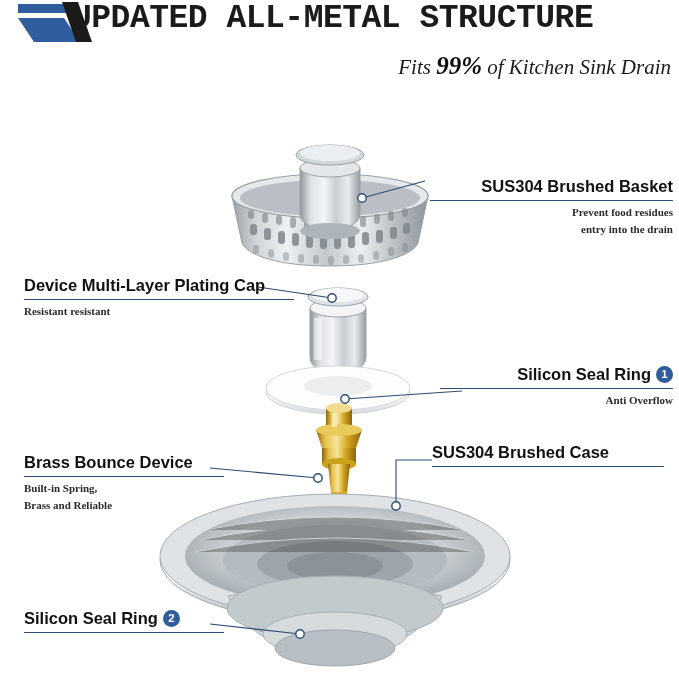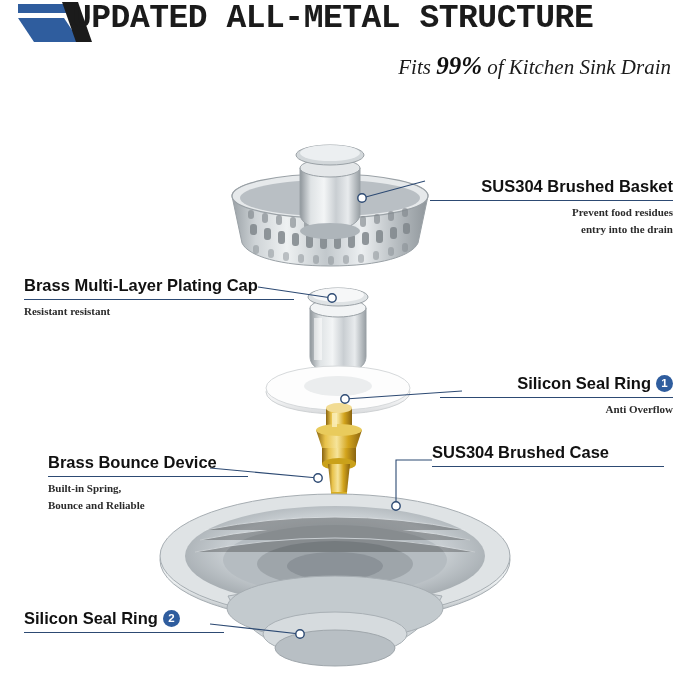--- a/index.html
+++ b/index.html
@@ -306,38 +306,38 @@
 </svg>
 
 <div class="callout right-align" style="left:430px; top:176px; width:243px;">
   <div class="ctitle">SUS304 Brushed Basket</div>
   <div class="cline"></div>
   <div class="cdesc">Prevent food residues</div>
   <div class="cdesc">entry into the drain</div>
 </div>
 
 <div class="callout" style="left:24px; top:275px; width:270px;">
-  <div class="ctitle">Brass Multi-Layer Plating Cap</div>
+  <div class="ctitle">Device Multi-Layer Plating Cap</div>
   <div class="cline"></div>
   <div class="cdesc">Resistant resistant</div>
 </div>
 
-<div class="callout right-align" style="left:440px; top:373px; width:233px;">
+<div class="callout right-align" style="left:440px; top:364px; width:233px;">
   <div class="ctitle">
     <span>Silicon Seal Ring</span><span class="badge">1</span>
   </div>
   <div class="cline"></div>
   <div class="cdesc">Anti Overflow</div>
 </div>
 
-<div class="callout" style="left:24px; top:452px; width:200px;margin-left:24px;">
+<div class="callout" style="left:24px; top:452px; width:200px;">
   <div class="ctitle">Brass Bounce Device</div>
   <div class="cline"></div>
   <div class="cdesc">Built-in Spring,</div>
-  <div class="cdesc">Bounce and Reliable</div>
+  <div class="cdesc">Brass and Reliable</div>
 </div>
 
 <div class="callout" style="left:432px; top:442px; width:232px;">
   <div class="ctitle">SUS304 Brushed Case</div>
   <div class="cline"></div>
 </div>
 
 <div class="callout" style="left:24px; top:608px; width:200px;">
   <div class="ctitle">
     <span>Silicon Seal Ring</span><span class="badge">2</span>

